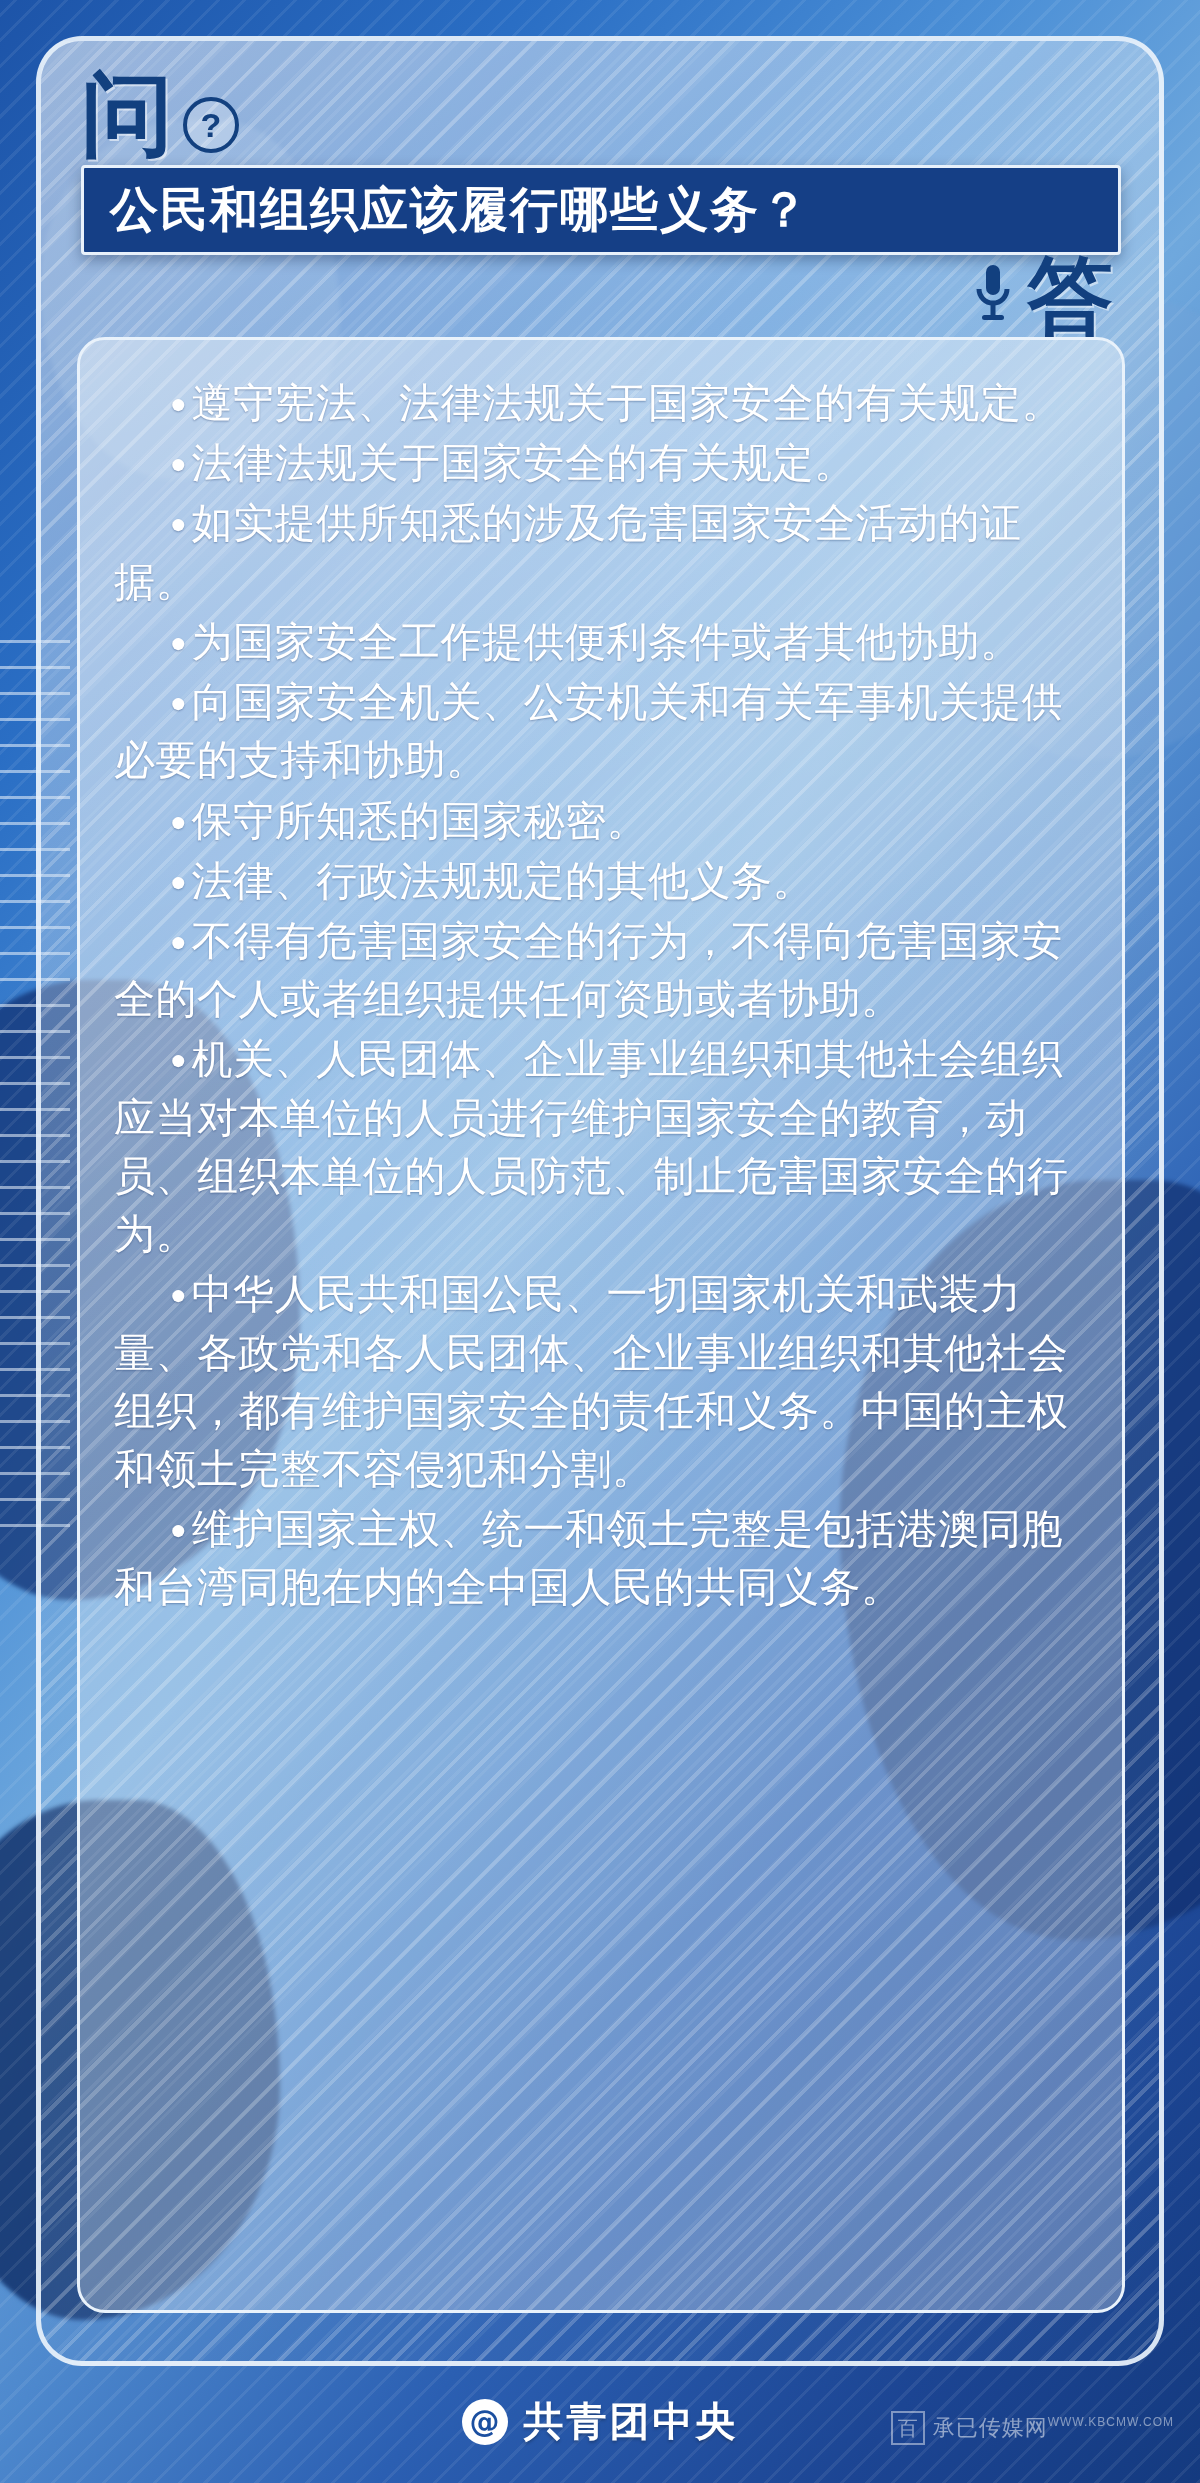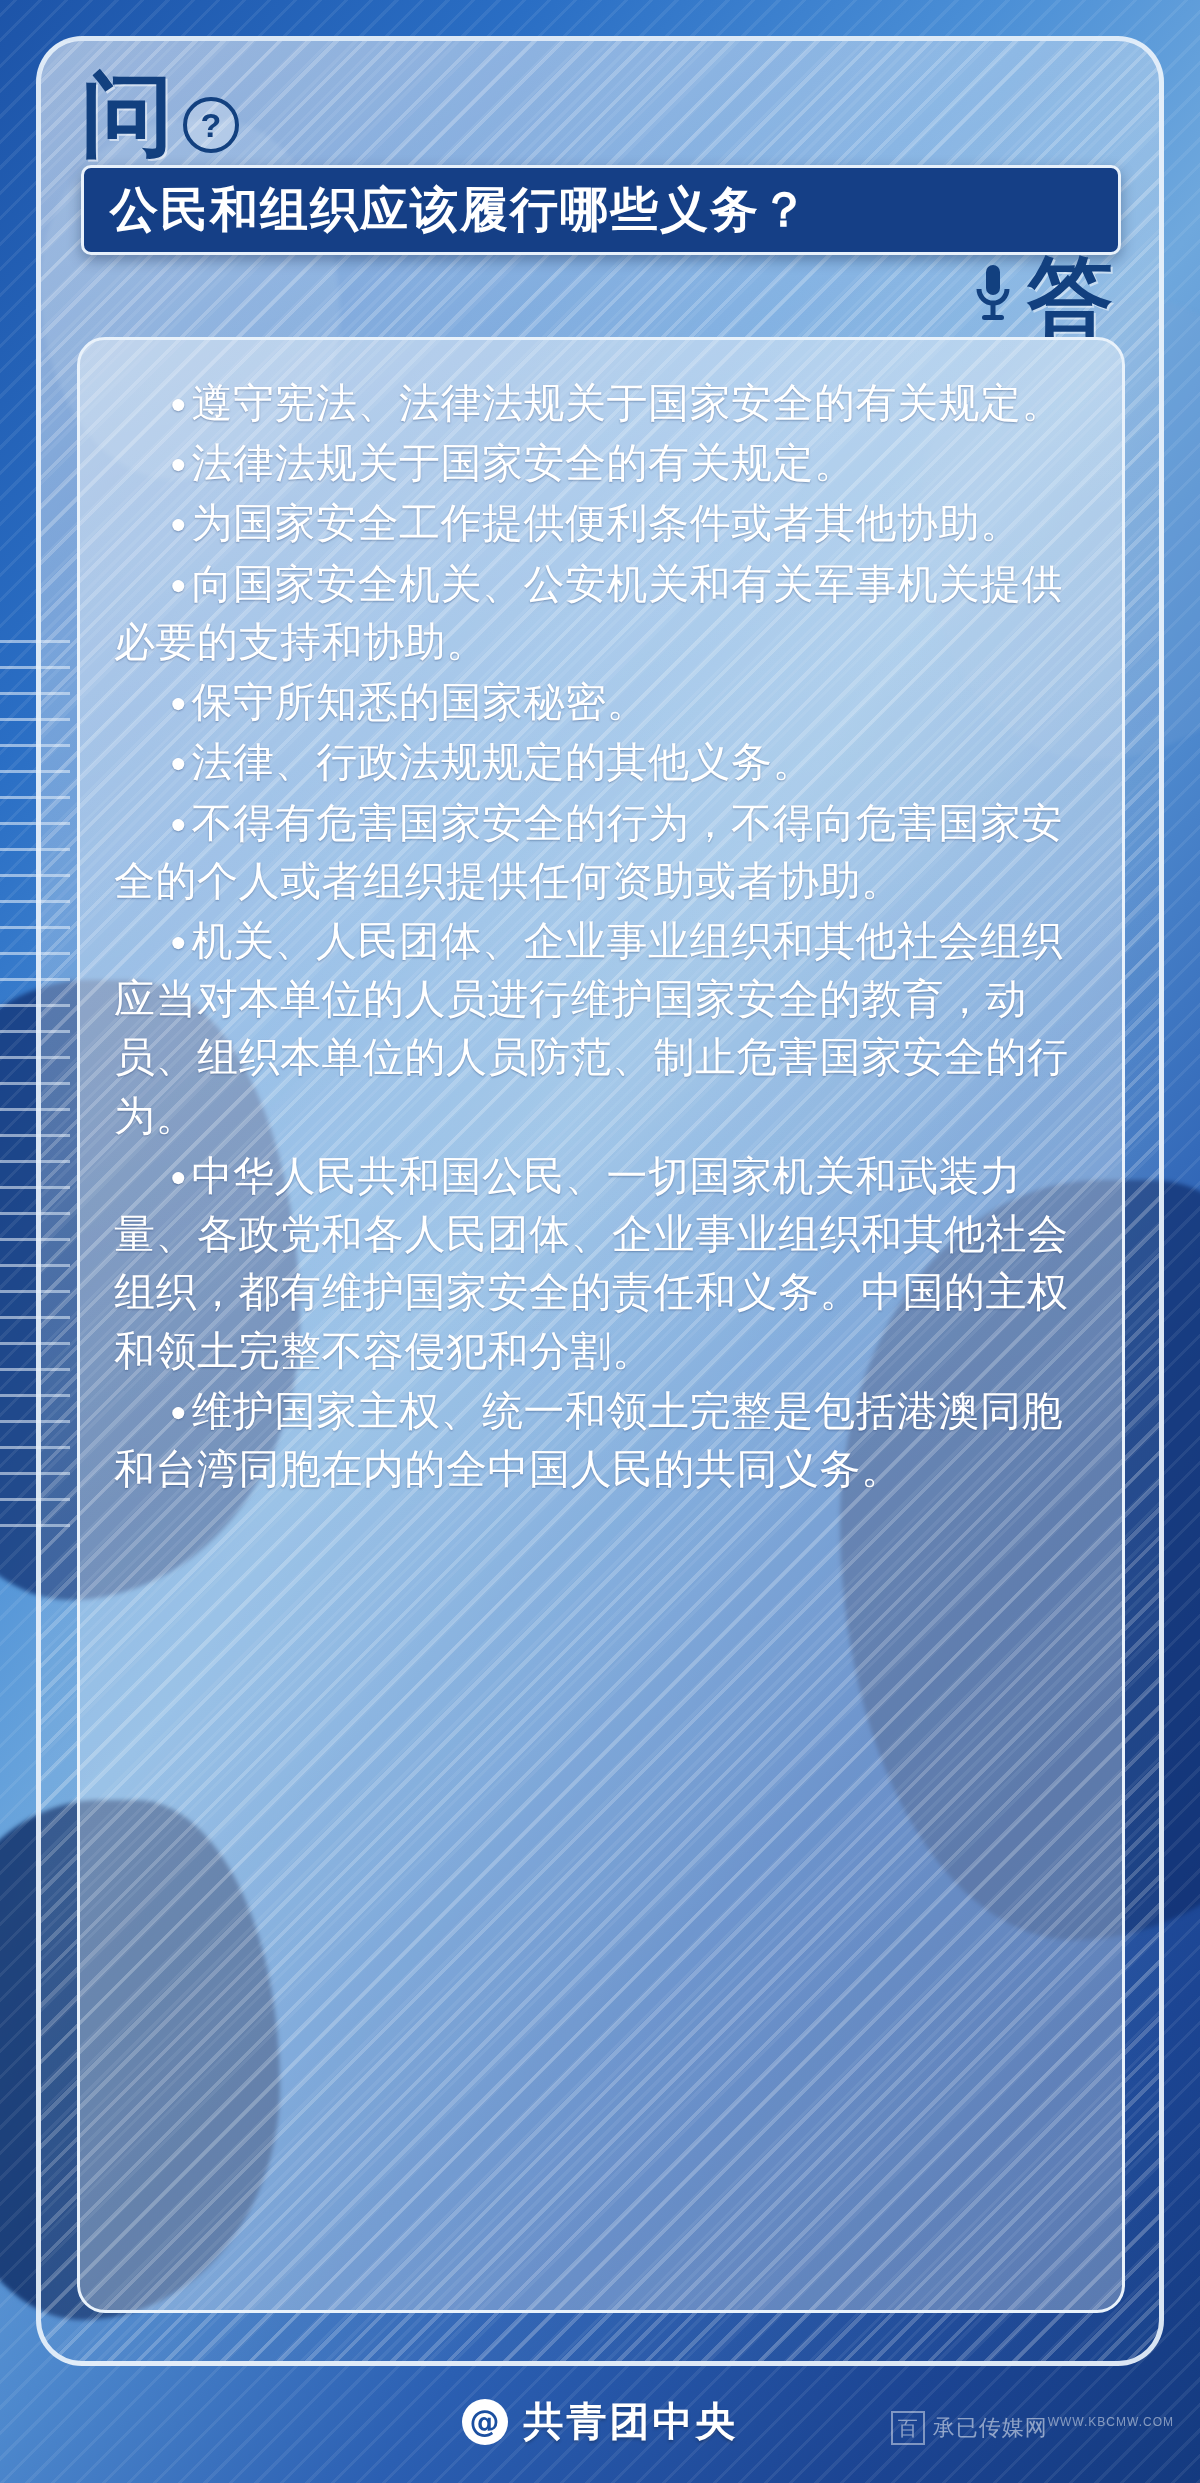--- a/index.html
+++ b/index.html
@@ -127,21 +127,21 @@
 
   
   .question-bar {
     position: absolute;
     left: 40px;
     top: 124px;
     width: 1040px;
     min-height: 90px;
     background: #153f86;
     border: 3px solid #e8f1fb;
-    border-radius: 10px;
+    border-radius: 4px;
     display: flex;
     align-items: center;
     padding: 10px 26px;
     box-shadow: 0 5px 14px rgba(8,28,66,0.35);
   }
   .question-text {
     font-family: "DejaVu Sans", "Liberation Sans", sans-serif;
     color: #ffffff;
     font-size: 48px;
     font-weight: 700;
@@ -307,20 +307,21 @@
       </svg>
     </span>
     <span class="answer-char">答</span>
   </div>
 
   <div class="answer-card">
     <div class="answer-card-sheen"></div>
     <ul class="answer-list">
       <li class="answer-item">遵守宪法、法律法规关于国家安全的有关规定。</li>
       <li class="answer-item">法律法规关于国家安全的有关规定。</li>
+      <li class="answer-item">如实提供所知悉的涉及危害国家安全活动的证据。</li>
       <li class="answer-item">为国家安全工作提供便利条件或者其他协助。</li>
       <li class="answer-item">向国家安全机关、公安机关和有关军事机关提供必要的支持和协助。</li>
       <li class="answer-item">保守所知悉的国家秘密。</li>
       <li class="answer-item">法律、行政法规规定的其他义务。</li>
       <li class="answer-item">不得有危害国家安全的行为，不得向危害国家安全的个人或者组织提供任何资助或者协助。</li>
       <li class="answer-item">机关、人民团体、企业事业组织和其他社会组织应当对本单位的人员进行维护国家安全的教育，动员、组织本单位的人员防范、制止危害国家安全的行为。</li>
       <li class="answer-item">中华人民共和国公民、一切国家机关和武装力量、各政党和各人民团体、企业事业组织和其他社会组织，都有维护国家安全的责任和义务。中国的主权和领土完整不容侵犯和分割。</li>
       <li class="answer-item">维护国家主权、统一和领土完整是包括港澳同胞和台湾同胞在内的全中国人民的共同义务。</li>
     </ul>
   </div>

